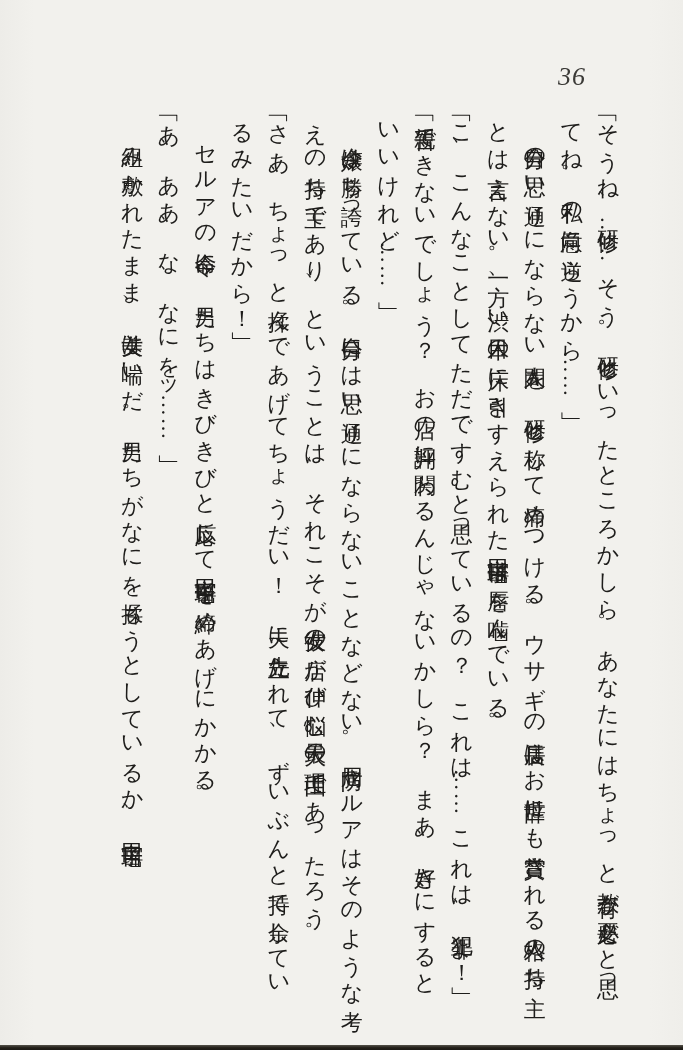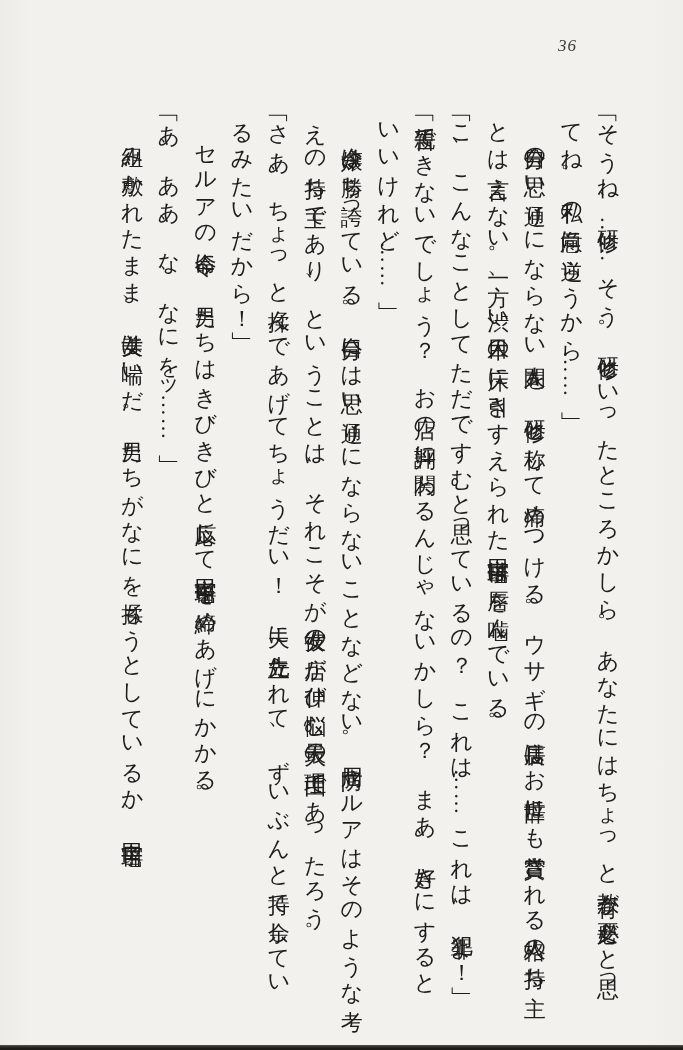--- a/index.html
+++ b/index.html
@@ -14,23 +14,23 @@
     background: #f1f0ec;
     font-family: "Liberation Serif", "DejaVu Serif", serif;
   }
   .page {
     position: absolute;
     inset: 0;
     background: linear-gradient(90deg, #edece8 0%, #f2f1ed 5%, #f2f1ed 95%, #efeeea 100%);
   }
   .page-number {
     position: absolute;
-    top: 36px;
+    top: 62px;
     left: 558px;
-    font-size: 17px;
+    font-size: 26px;
     font-style: italic;
     color: #3b3a37;
     letter-spacing: 1px;
   }
   
   .jp-text {
     position: absolute;
     top: 108px;
     right: 57px;
     height: 897px;

